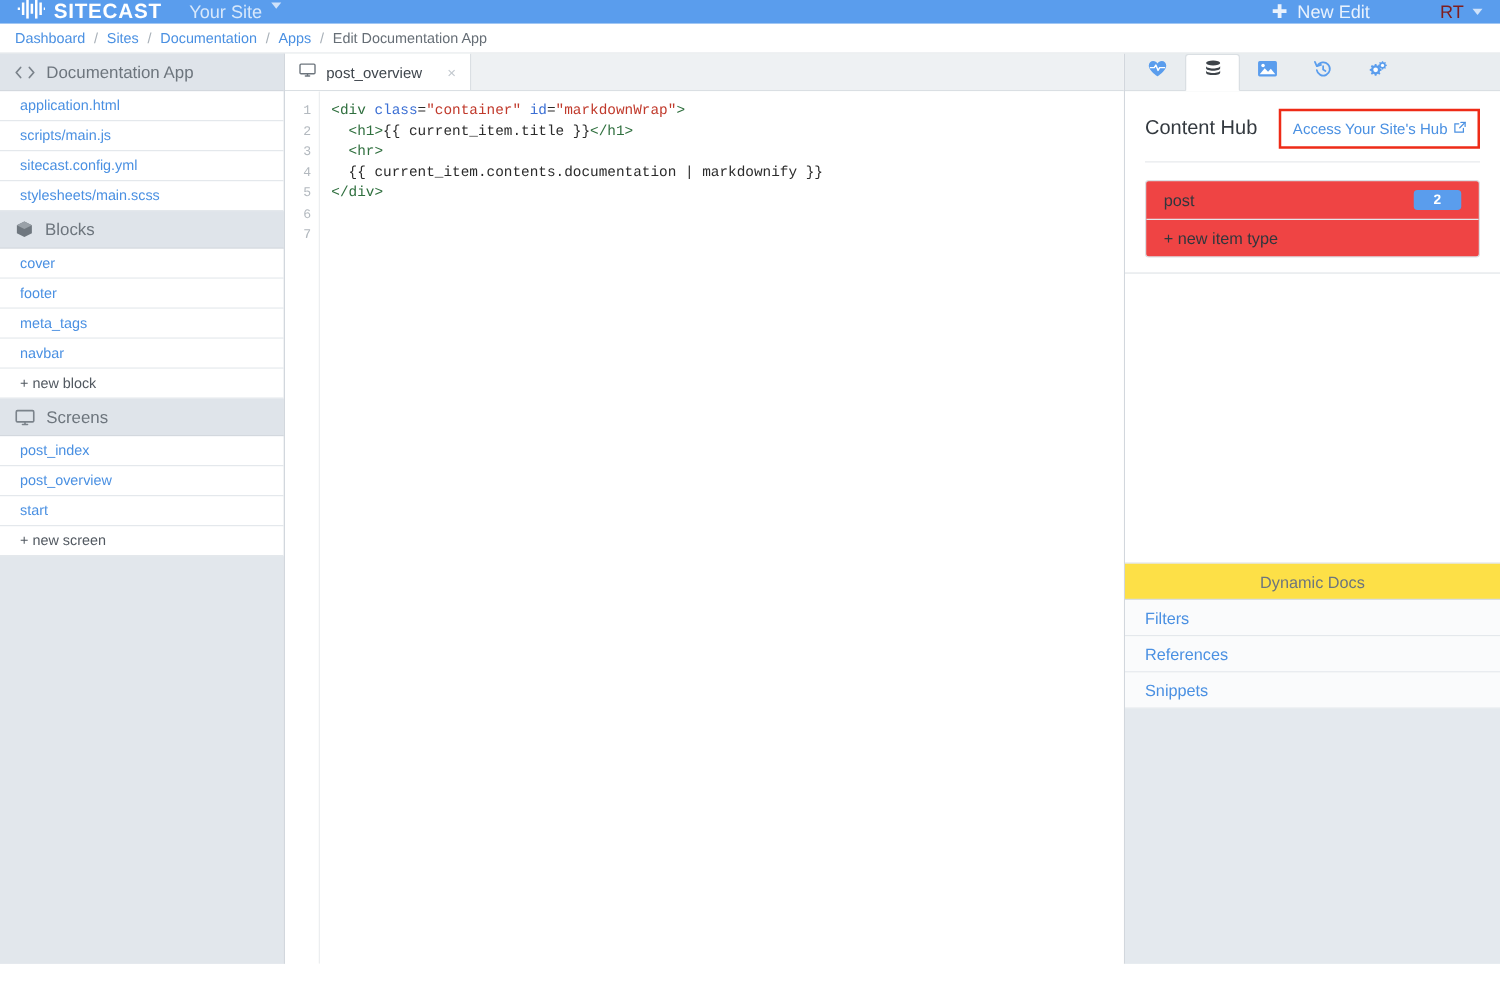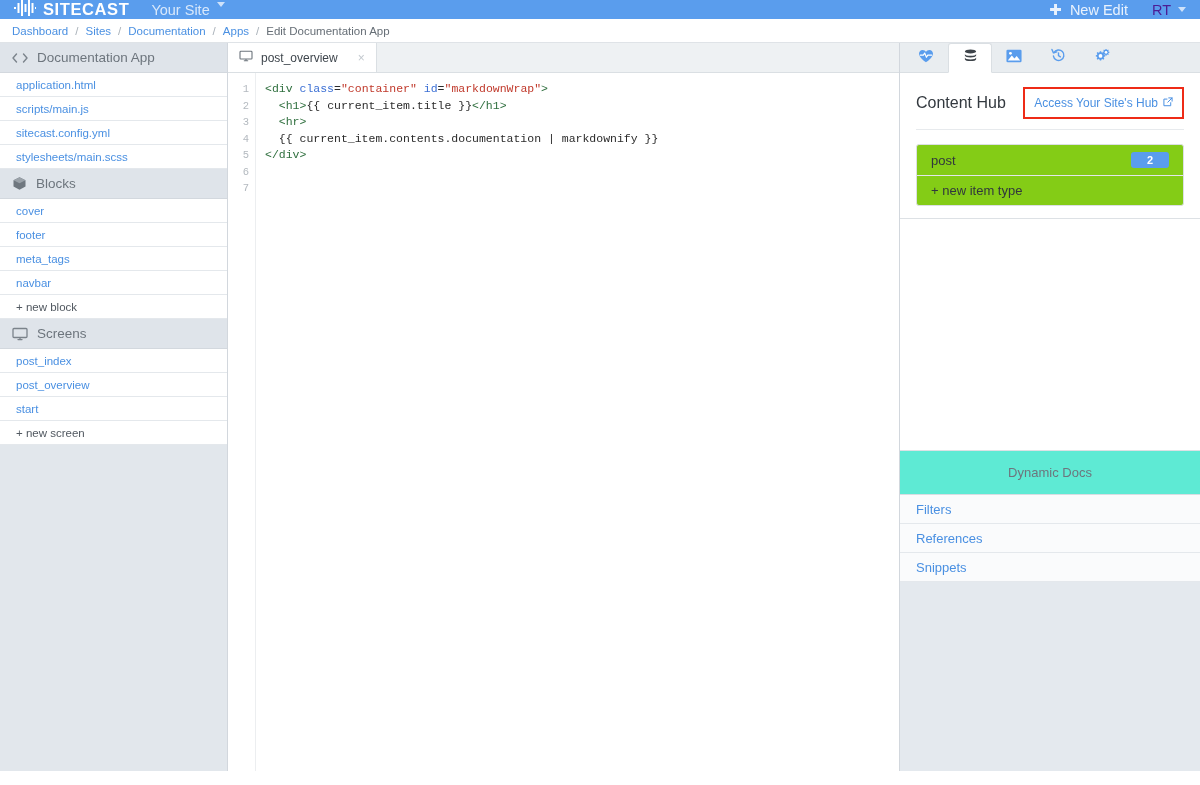--- a/index.html
+++ b/index.html
@@ -27,22 +27,22 @@
   .site-name {
     margin-left: 22px; font-size: 14.5px; color: #d8e8fb; display: flex;
     align-items: flex-start; gap: 7px; cursor: pointer;
   }
   .caret { width: 0; height: 0; border-left: 4.5px solid transparent;
            border-right: 4.5px solid transparent; border-top: 5px solid #cfe2fa; }
   .topbar-right { margin-left: auto; display: flex; align-items: center; gap: 24px; }
   .new-site { font-size: 14.5px; color: #e9f2fd; display: flex; align-items: center;
               gap: 8px; cursor: pointer; }
   .plus-icon { font-size: 15px; line-height: 1; }
-  .user-menu { font-size: 14.5px; color: #4c1d95; display: flex; align-items: center;
-               gap: 7px; cursor: pointer; }
+  .user-menu { font-size: 14.5px; color: #7f1d1d; display: flex; align-items: center;
+               gap: 7px; cursor: pointer; margin-left: 32px; }
 
   
   .breadcrumb {
     height: 24px; background: #fff; display: flex; align-items: center;
     padding: 0 12px; font-size: 11.5px; border-bottom: 1px solid #dfe3e7;
   }
   .crumb { color: #4a90e2; cursor: pointer; }
   .crumb.current { color: #666e76; cursor: default; }
   .crumb-sep { color: #a8b0b8; margin: 0 7px; }
 
@@ -108,28 +108,28 @@
   .hub-head { display: flex; align-items: center; padding: 14px 16px 10px 16px; }
   .hub-title { font-size: 16px; color: #33393f; }
   .hub-link-box {
     margin-left: auto; border: 2px solid #ee2b17; padding: 7px 9px;
     display: flex; align-items: center;
   }
   .hub-link { color: #4a90e2; font-size: 12px; display: flex; align-items: center;
               gap: 5px; cursor: pointer; }
   .hub-rule { height: 1px; background: #e7eaed; margin: 0 16px 14px 16px; }
   .itemtype-box { margin: 0 16px; border: 1px solid #dcdfe3; border-radius: 3px;
-                  overflow: hidden; background: #84cc16; }
+                  overflow: hidden; background: #ef4444; }
   .itemtype-row { height: 30px; display: flex; align-items: center; padding: 0 14px;
                   font-size: 13px; color: #31373d; cursor: pointer; }
   .itemtype-row + .itemtype-row { border-top: 1px solid #e3e6ea; }
   .count-badge { margin-left: auto; background: #5a9ded; color: #fff; font-size: 11px;
                  border-radius: 3px; padding: 2px 16px; font-weight: bold; }
   .rp-spacer { background: #fff; flex: 0 0 232px; border-bottom: 1px solid #dde1e5; }
-  .dd-head { height: 44px; background: #5eead4; border-bottom: 1px solid #d8dde2;
+  .dd-head { height: 29px; background: #fde047; border-bottom: 1px solid #d8dde2;
              display: flex; align-items: center; justify-content: center;
              font-size: 13px; color: #6d757d; }
   .dd-item { height: 29px; background: #fafbfc; border-bottom: 1px solid #e4e8ec;
              display: flex; align-items: center; padding: 0 16px;
              font-size: 13px; color: #4a90e2; cursor: pointer; }
   .rp-filler { flex: 1; background: #e4e9ee; }
 </style>
 </head>
 <body>
 

